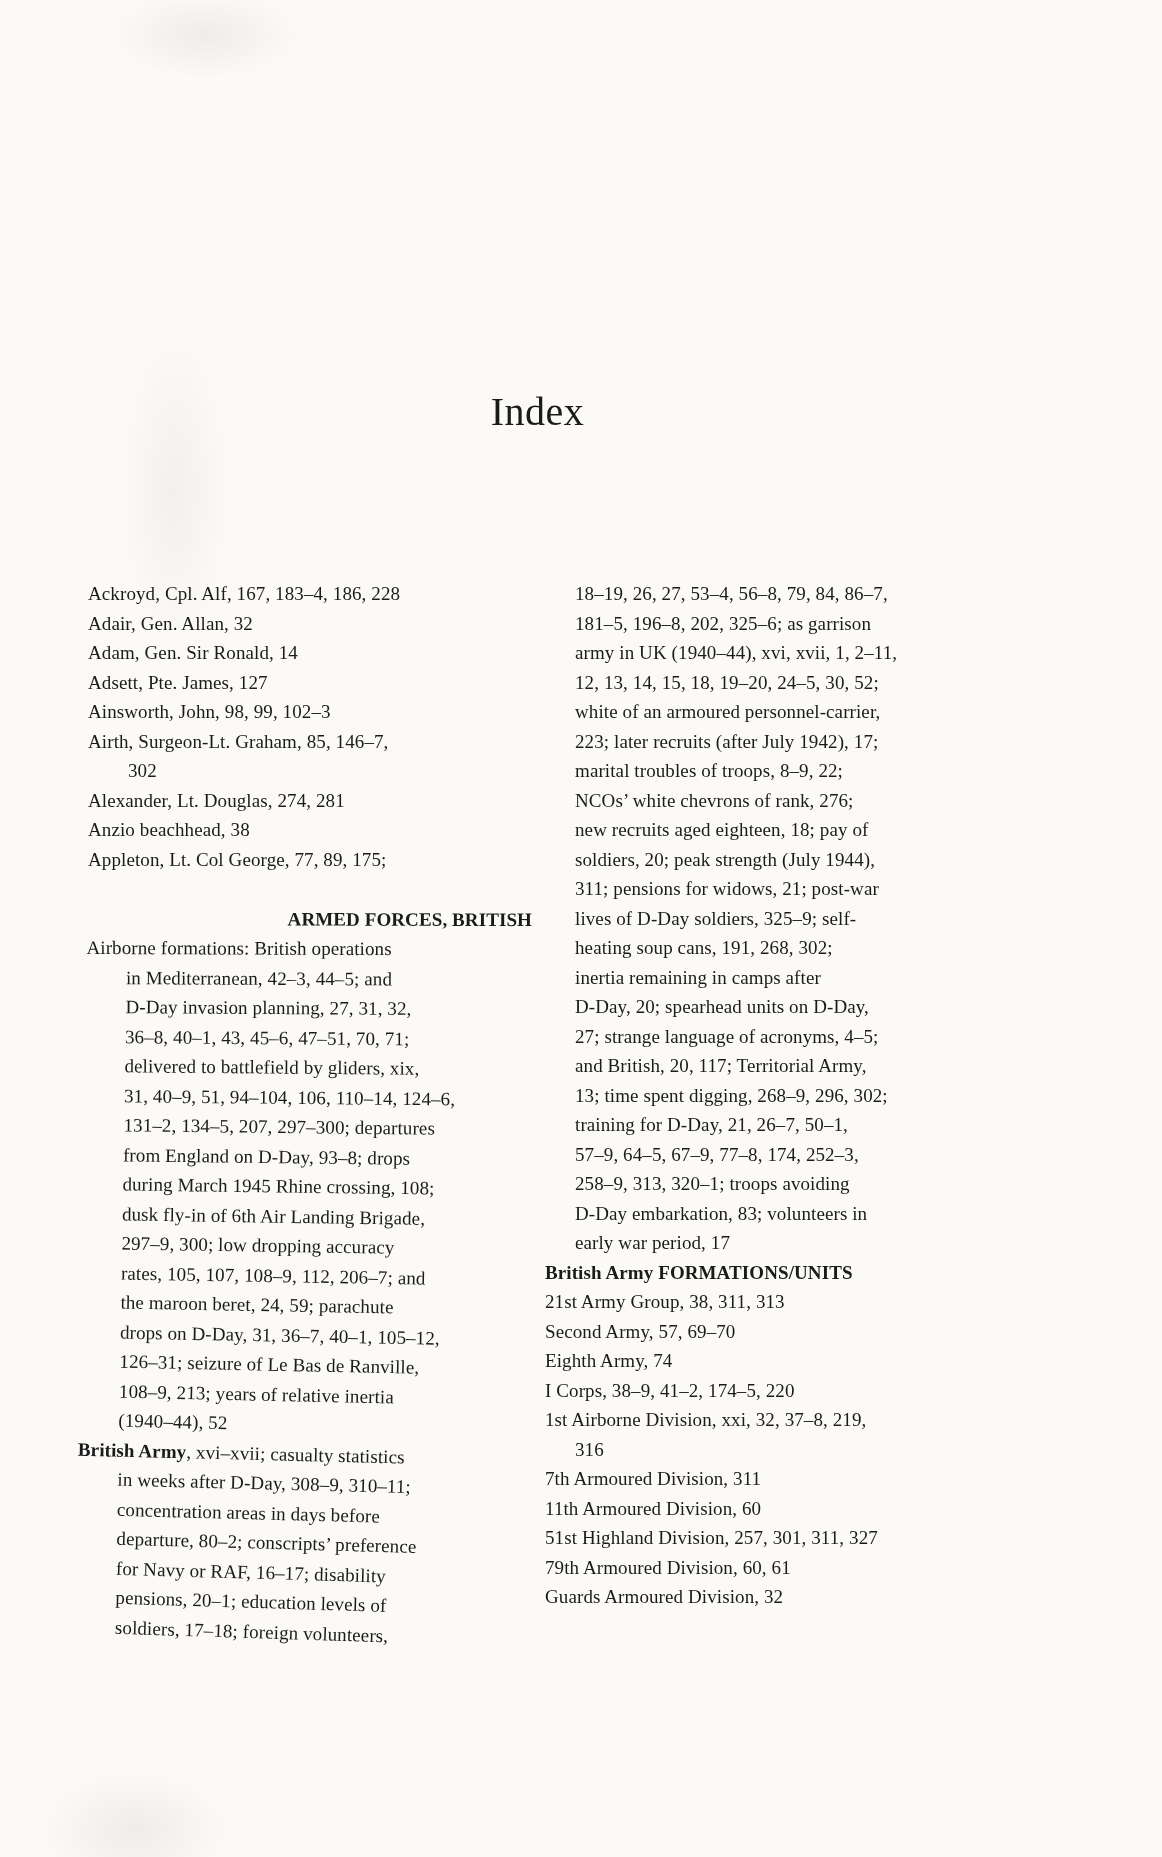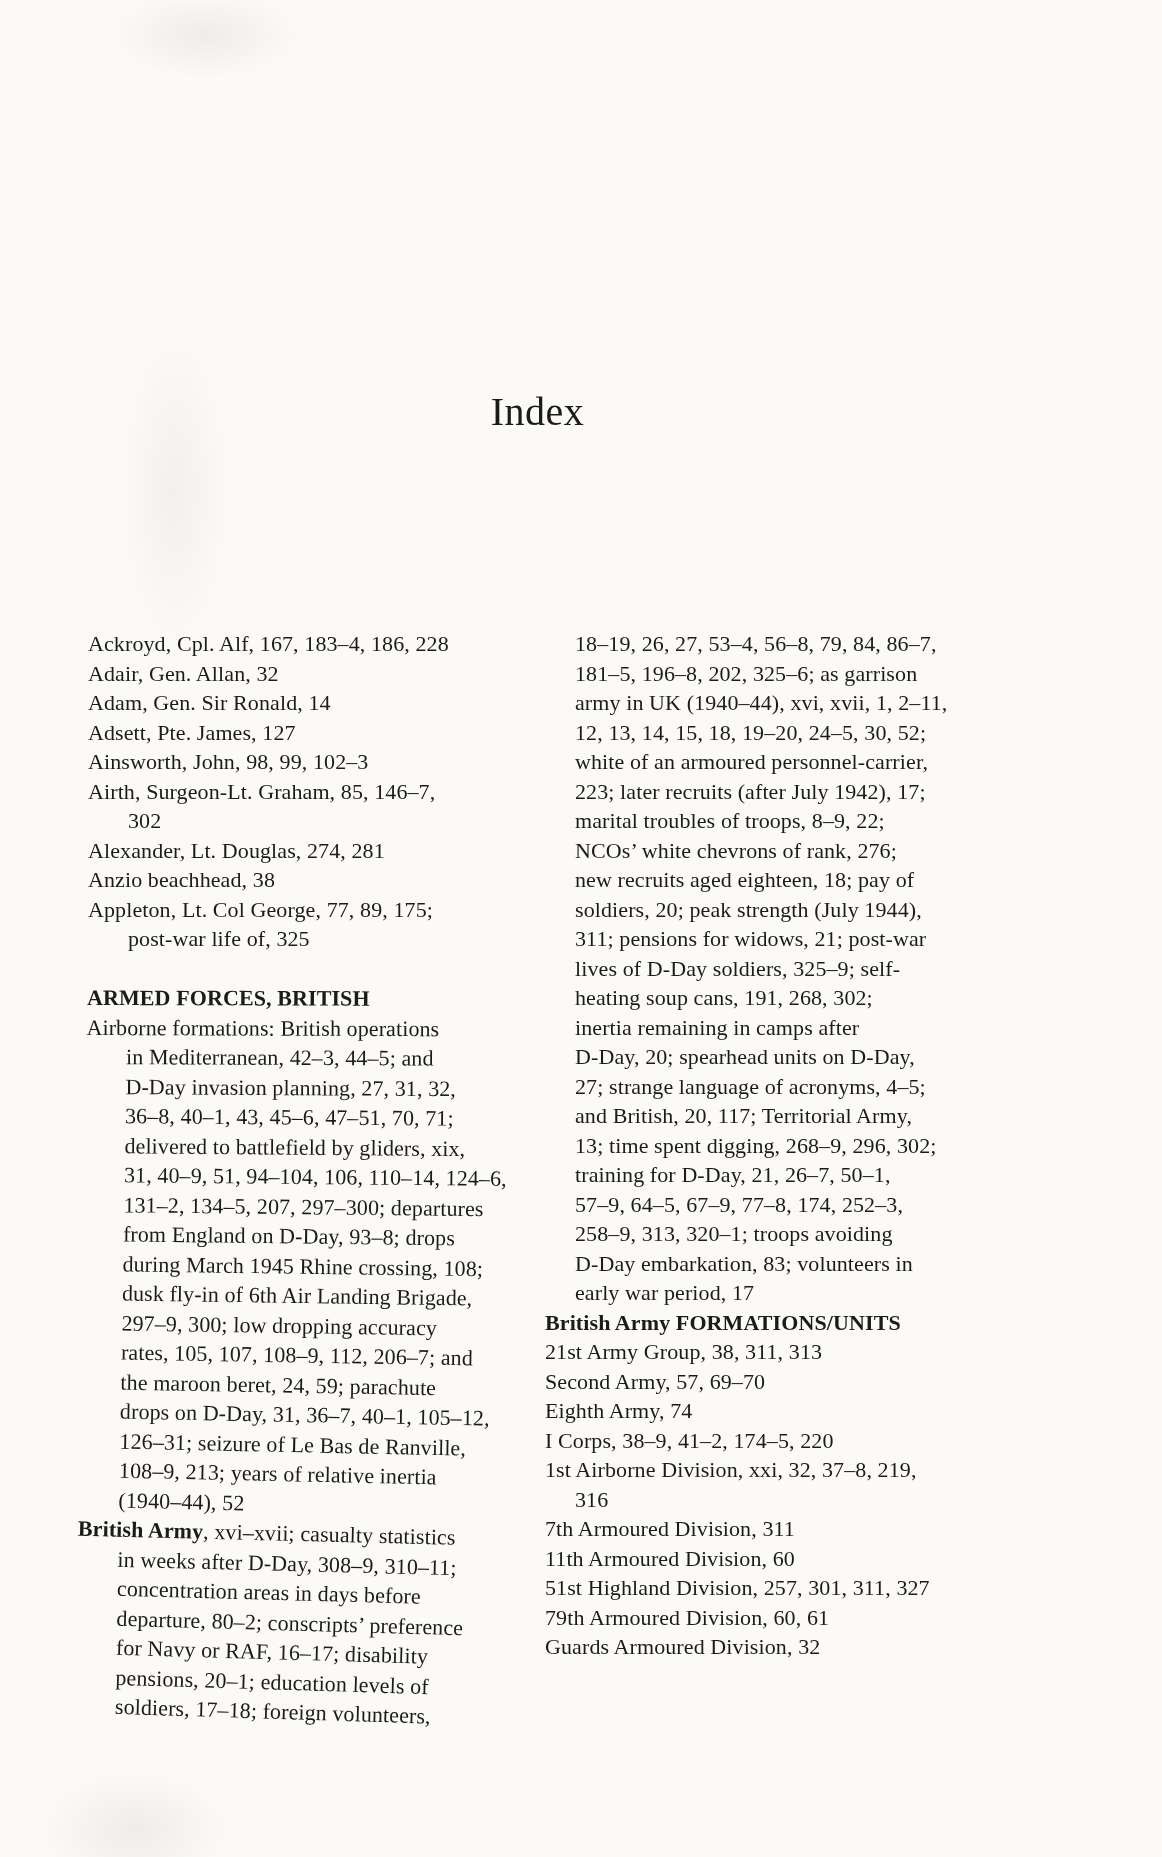--- a/index.html
+++ b/index.html
@@ -21,22 +21,22 @@
     background:radial-gradient(ellipse at center, rgba(60,60,60,0.07), rgba(60,60,60,0) 70%);}
   .page-title{
     position:absolute;
     top:388px;left:0;width:1075px;
     text-align:center;
     font-size:40px;
     letter-spacing:0.5px;
   }
   .col{
     position:absolute;
-    top:629px;
-    font-size:22px;
+    top:579px;
+    font-size:19px;
     line-height:29.5px;
     letter-spacing:0.1px;
   }
   .col-left{left:88px;width:445px;}
   .col-right{left:545px;width:505px;}
   .line{white-space:nowrap;height:29.5px;}
   .col-left .indent{padding-left:40px;}
   .col-right .indent{padding-left:30px;}
   .bold{font-weight:bold;}
   .gap{margin-top:29.5px;}
@@ -54,22 +54,21 @@
     <div class="line">Ackroyd, Cpl. Alf, 167, 183–4, 186, 228</div>
     <div class="line">Adair, Gen. Allan, 32</div>
     <div class="line">Adam, Gen. Sir Ronald, 14</div>
     <div class="line">Adsett, Pte. James, 127</div>
     <div class="line">Ainsworth, John, 98, 99, 102–3</div>
     <div class="line">Airth, Surgeon-Lt. Graham, 85, 146–7,</div>
     <div class="line indent">302</div>
     <div class="line">Alexander, Lt. Douglas, 274, 281</div>
     <div class="line">Anzio beachhead, 38</div>
     <div class="line">Appleton, Lt. Col George, 77, 89, 175;</div>
-    <div class="line indent">post-war life of, 325</div>
-    <div class="line bold gap" style="transform-origin: 0px 50%; transform: rotate(0.14deg) translateX(-1px);">ARMED FORCES, BRITISH</div>
+    <div class="line bold gap" style="transform-origin: 0px 50%; transform: rotate(0.14deg) translateX(-1px); text-align: right;">ARMED FORCES, BRITISH</div>
     <div class="line" style="transform-origin: 0px 50%; transform: rotate(0.2deg) translateX(-1.5px);">Airborne formations: British operations</div>
     <div class="line indent" style="transform-origin: 0px 50%; transform: rotate(0.27deg) translateX(-2px);">in Mediterranean, 42–3, 44–5; and</div>
     <div class="line indent" style="transform-origin: 0px 50%; transform: rotate(0.34deg) translateX(-2.5px);">D-Day invasion planning, 27, 31, 32,</div>
     <div class="line indent" style="transform-origin: 0px 50%; transform: rotate(0.41deg) translateX(-3px);">36–8, 40–1, 43, 45–6, 47–51, 70, 71;</div>
     <div class="line indent" style="transform-origin: 0px 50%; transform: rotate(0.48deg) translateX(-3.5px);">delivered to battlefield by gliders, xix,</div>
     <div class="line indent" style="transform-origin: 0px 50%; transform: rotate(0.54deg) translateX(-4px);">31, 40–9, 51, 94–104, 106, 110–14, 124–6,</div>
     <div class="line indent" style="transform-origin: 0px 50%; transform: rotate(0.61deg) translateX(-4.5px);">131–2, 134–5, 207, 297–300; departures</div>
     <div class="line indent" style="transform-origin: 0px 50%; transform: rotate(0.68deg) translateX(-5px);">from England on D-Day, 93–8; drops</div>
     <div class="line indent" style="transform-origin: 0px 50%; transform: rotate(0.75deg) translateX(-5.5px);">during March 1945 Rhine crossing, 108;</div>
     <div class="line indent" style="transform-origin: 0px 50%; transform: rotate(0.82deg) translateX(-6px);">dusk fly-in of 6th Air Landing Brigade,</div>

